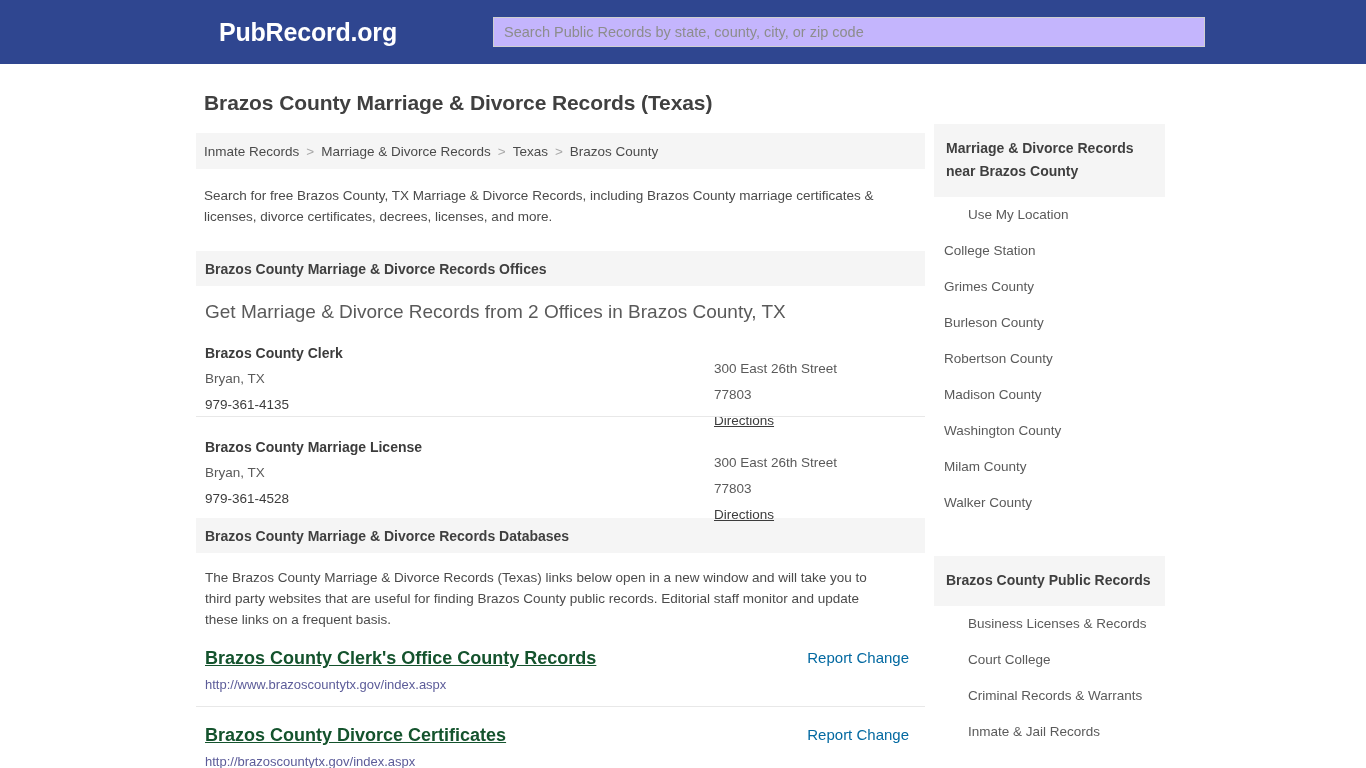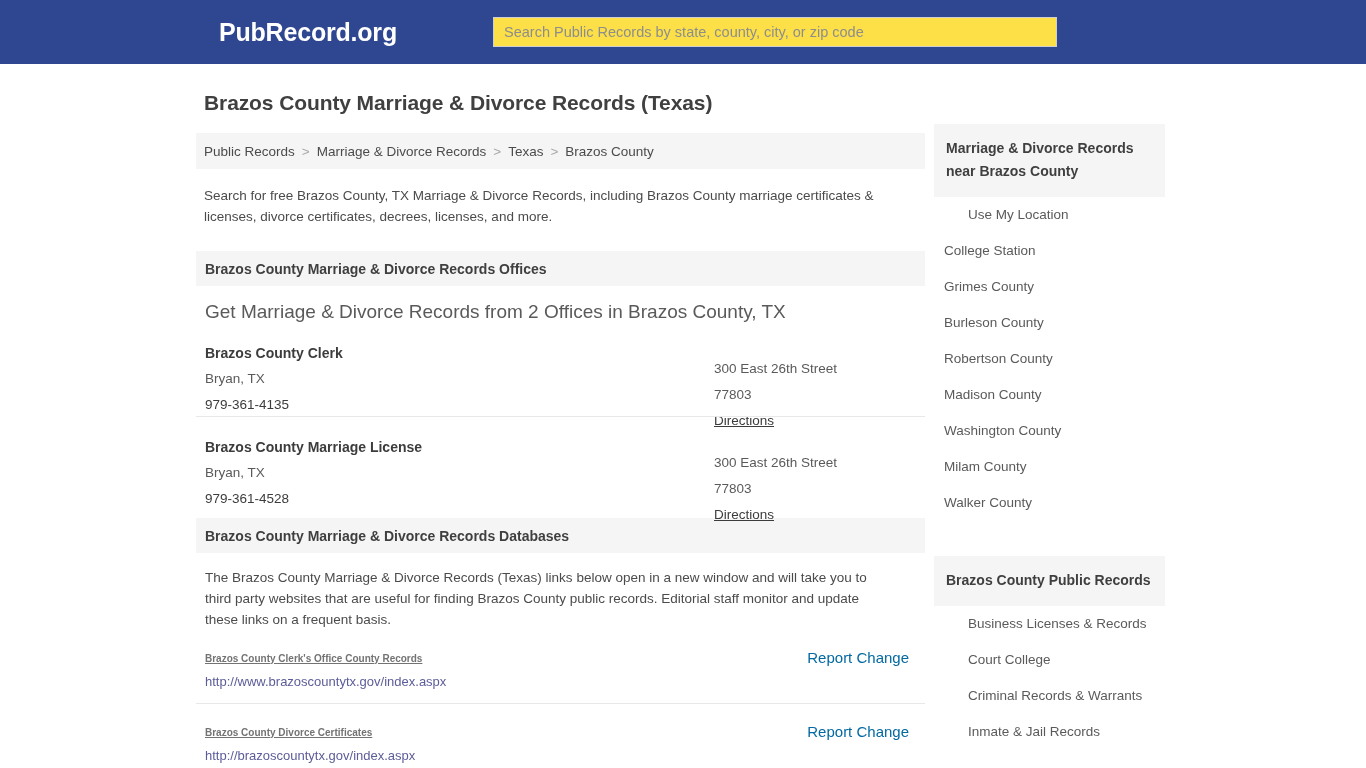--- a/index.html
+++ b/index.html
@@ -35,24 +35,24 @@
     white-space: nowrap;
   }
   .search-wrap {
     position: absolute;
     left: 493px;
     top: 17px;
     width: 648px;
     height: 30px;
   }
   .search-input {
-    width: 564px;
+    width: 712px;
     height: 30px;
     border: 1px solid #cfcfcf;
-    background: #fde047;
+    background: #c4b5fd;
     font-family: "Liberation Sans", sans-serif;
     font-size: 14.5px;
     color: #333333;
     padding: 0 10px;
     outline: none;
   }
   .search-input::placeholder { color: #8d8d8d; }
 
   
   .page {
@@ -190,23 +190,23 @@
     line-height: 21px;
     color: #4b4b4b;
     max-width: 706px;
   }
   .db-row {
     position: relative;
     padding: 18px 9px 14px 9px;
   }
   .db-row + .db-row { border-top: 1px solid #e8e8e8; }
   .db-title {
-    font-size: 10px;
-    font-weight: bold;
-    color: #737373;
+    font-size: 18px;
+    font-weight: bold;
+    color: #14532d;
     text-decoration: underline;
     cursor: pointer;
     display: inline-block;
   }
   .db-url {
     margin-top: 8px;
     font-size: 13px;
     color: #5c5c99;
     cursor: pointer;
   }
@@ -250,21 +250,21 @@
   </div>
 </div>
 
 <div class="page">
 
   <div class="main-col">
 
     <h1 class="page-title">Brazos County Marriage &amp; Divorce Records (Texas)</h1>
 
     <div class="breadcrumb">
-      <a>Public Records</a>
+      <a>Inmate Records</a>
       <span class="sep">&gt;</span>
       <a>Marriage &amp; Divorce Records</a>
       <span class="sep">&gt;</span>
       <a>Texas</a>
       <span class="sep">&gt;</span>
       <a>Brazos County</a>
     </div>
 
     <div class="intro">Search for free Brazos County, TX Marriage &amp; Divorce Records, including Brazos County marriage certificates &amp; licenses, divorce certificates, decrees, licenses, and more.</div>
 

